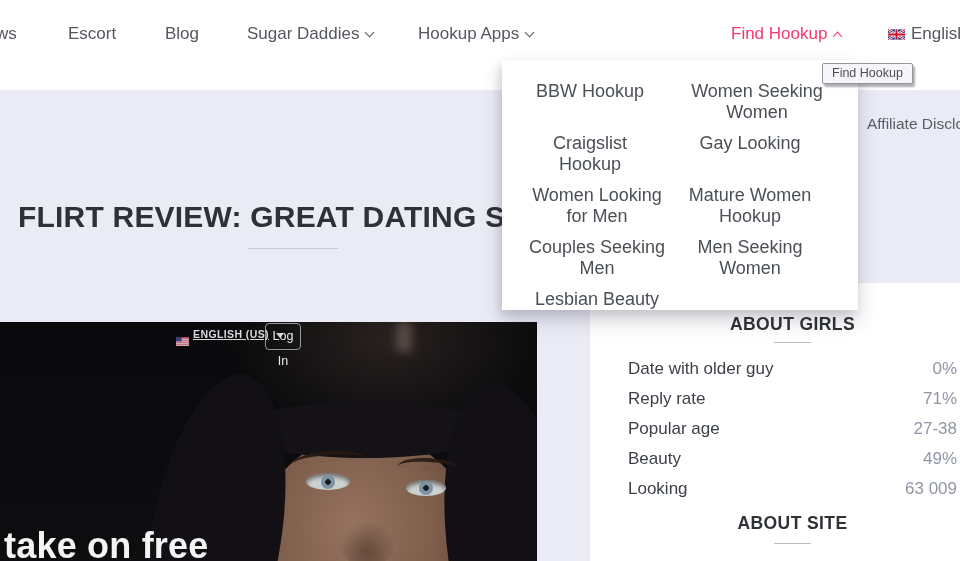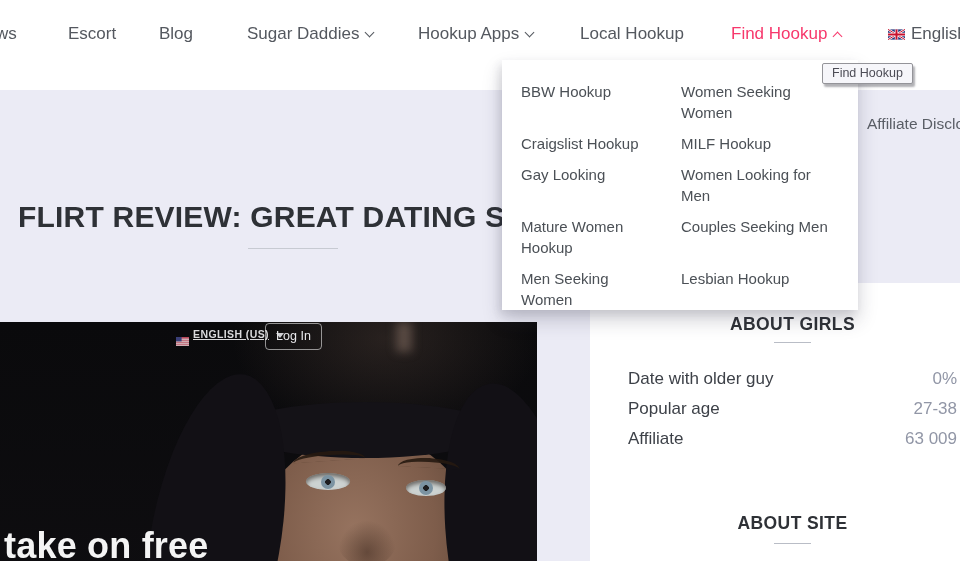--- a/index.html
+++ b/index.html
@@ -54,72 +54,71 @@
           background:radial-gradient(ellipse at 50% 70%, rgba(58,38,28,.5), rgba(0,0,0,0) 70%); }
   .mouth { position:absolute; left:317px; top:248px; width:112px; height:32px;
            border-radius:50% 50% 42% 42%; background:#6e3f38; }
   .teeth { position:absolute; left:8%; top:38%; width:84%; height:58%;
            background:#efe9e0; border-radius:45% / 65%; }
   .hero-flag { position:absolute; left:176px; top:10px; }
   .hero-lang { position:absolute; left:193px; top:6px; font-size:10.5px; font-weight:700;
                color:#d9d9dc; letter-spacing:.4px; text-decoration:underline; }
   .hero-lang-caret { display:inline-block; width:0; height:0; border-left:4px solid transparent;
                      border-right:4px solid transparent; border-top:5px solid #cfcfd3; margin-left:7px; }
-  .login-btn { position:absolute; left:265px; top:1px; width:57px; height:27px;
+  .login-btn { position:absolute; left:265px; top:1px; width:36px; height:27px;
                border:1px solid rgba(255,255,255,.55); border-radius:4px; color:#e9e9ec;
                font-size:12.5px; line-height:25px; text-align:center; }
   .hero-headline1 { position:absolute; left:4px; top:203px; font-size:36px; font-weight:700;
                     color:#f4f4f4; white-space:nowrap; letter-spacing:.2px; }
   .hero-headline2 { position:absolute; left:-8px; top:250px; font-size:36px; font-weight:700;
                     color:#f4f4f4; white-space:nowrap; letter-spacing:.2px; }
 
   
   .side-card { position:absolute; left:590px; top:283px; width:405px; height:278px; background:#ffffff; }
   .card-title { position:absolute; left:0; width:405px; text-align:center; font-size:17.5px;
                 font-weight:700; color:#2e3136; letter-spacing:.4px; }
   .title-girls { top:31px; }
   .title-site  { top:230px; }
   .card-rule { position:absolute; left:184px; width:37px; height:1px; background:#b9bdc6; }
   .rule-girls { top:59px; }
   .rule-site  { top:260px; }
-  .stats { position:absolute; left:38px; top:71px; width:329px;margin-top:10px; }
+  .stats { position:absolute; left:38px; top:71px; width:329px; }
   .stat-row { display:flex; justify-content:space-between; height:30px; align-items:center;
               font-size:17px; }
   .stat-label { color:#3d4148; }
   .stat-value { color:#9196a6; }
 
   
   .dropdown { position:absolute; left:502px; top:60px; width:356px; height:250px; background:#ffffff;
               z-index:50; padding:21px 0 0 19px; display:grid; grid-template-columns:160px 160px;
               align-content:start;
               box-shadow:0 10px 18px rgba(45,45,70,.22), -3px 4px 8px rgba(45,45,70,.10); }
-  .dd-item { font-size:15px; line-height:21px; color:#4b5056; margin-bottom:10px; cursor:pointer; }
+  .dd-item { font-size:18px; line-height:21px; color:#4b5056; margin-bottom:10px; cursor:pointer;text-align:center; }
   .dd-item.c1 { width:138px; }
   .dd-item.c2 { width:152px; }
 
   
   .tooltip { position:absolute; left:822px; top:63px; z-index:60; background:#f6f6fa;
              border:1px solid #949499; border-radius:2px; padding:2px 9px 3px 9px;
              font-size:12.5px; color:#4c4c55; white-space:nowrap;
              box-shadow:2px 3px 2px rgba(60,60,70,.40); }
 </style>
 </head>
 <body>
 
 <div class="stage">
 
   <div class="content-bg"></div>
 
   <div class="topnav">
     <span class="nav-item" style="left:-4px">ws</span>
     <span class="nav-item" style="left:68px">Escort</span>
-    <span class="nav-item" style="left:159px">Blog</span>
+    <span class="nav-item" style="left:165px">Blog</span>
     <span class="nav-item" style="left:247px"><span>Sugar Daddies</span><span class="chev"></span></span>
     <span class="nav-item" style="left:418px"><span>Hookup Apps</span><span class="chev"></span></span>
-    <span class="nav-item" style="left:580px">Local Hookup</span>
     <span class="nav-item active" style="left:731px"><span>Find Hookup</span><span class="chev up"></span></span>
     <span class="nav-item lang-group" style="left:888px">
       <svg width="17" height="11" viewBox="0 0 60 36">
         <rect width="60" height="36" fill="#23337a"></rect>
         <path d="M0,0 L60,36 M60,0 L0,36" stroke="#ffffff" stroke-width="8"></path>
         <path d="M0,0 L60,36 M60,0 L0,36" stroke="#c8102e" stroke-width="3.5"></path>
         <path d="M30,0 V36 M0,18 H60" stroke="#ffffff" stroke-width="12"></path>
         <path d="M30,0 V36 M0,18 H60" stroke="#c8102e" stroke-width="7"></path>
       </svg>
       <span>English</span>
@@ -165,40 +164,47 @@
 
   <div class="side-card">
     <div class="card-title title-girls">ABOUT GIRLS</div>
     <div class="card-rule rule-girls"></div>
     <div class="stats">
       <div class="stat-row">
         <span class="stat-label">Date with older guy</span>
         <span class="stat-value">0%</span>
       </div>
       <div class="stat-row">
+        <span class="stat-label">Reply rate</span>
+        <span class="stat-value">71%</span>
+      </div>
+      <div class="stat-row">
         <span class="stat-label">Popular age</span>
         <span class="stat-value">27-38</span>
       </div>
       <div class="stat-row">
-        <span class="stat-label">Affiliate</span>
+        <span class="stat-label">Beauty</span>
+        <span class="stat-value">49%</span>
+      </div>
+      <div class="stat-row">
+        <span class="stat-label">Looking</span>
         <span class="stat-value">63 009</span>
       </div>
     </div>
     <div class="card-title title-site">ABOUT SITE</div>
     <div class="card-rule rule-site"></div>
   </div>
 
   <div class="dropdown">
     <div class="dd-item c1">BBW Hookup</div>
     <div class="dd-item c2">Women Seeking Women</div>
     <div class="dd-item c1">Craigslist Hookup</div>
-    <div class="dd-item c2">MILF Hookup</div>
     <div class="dd-item c1">Gay Looking</div>
     <div class="dd-item c2">Women Looking for Men</div>
     <div class="dd-item c1">Mature Women Hookup</div>
     <div class="dd-item c2">Couples Seeking Men</div>
     <div class="dd-item c1">Men Seeking Women</div>
-    <div class="dd-item c2">Lesbian Hookup</div>
+    <div class="dd-item c2">Lesbian Beauty</div>
   </div>
 
   <div class="tooltip">Find Hookup</div>
 
 </div>
 
 </body></html>

